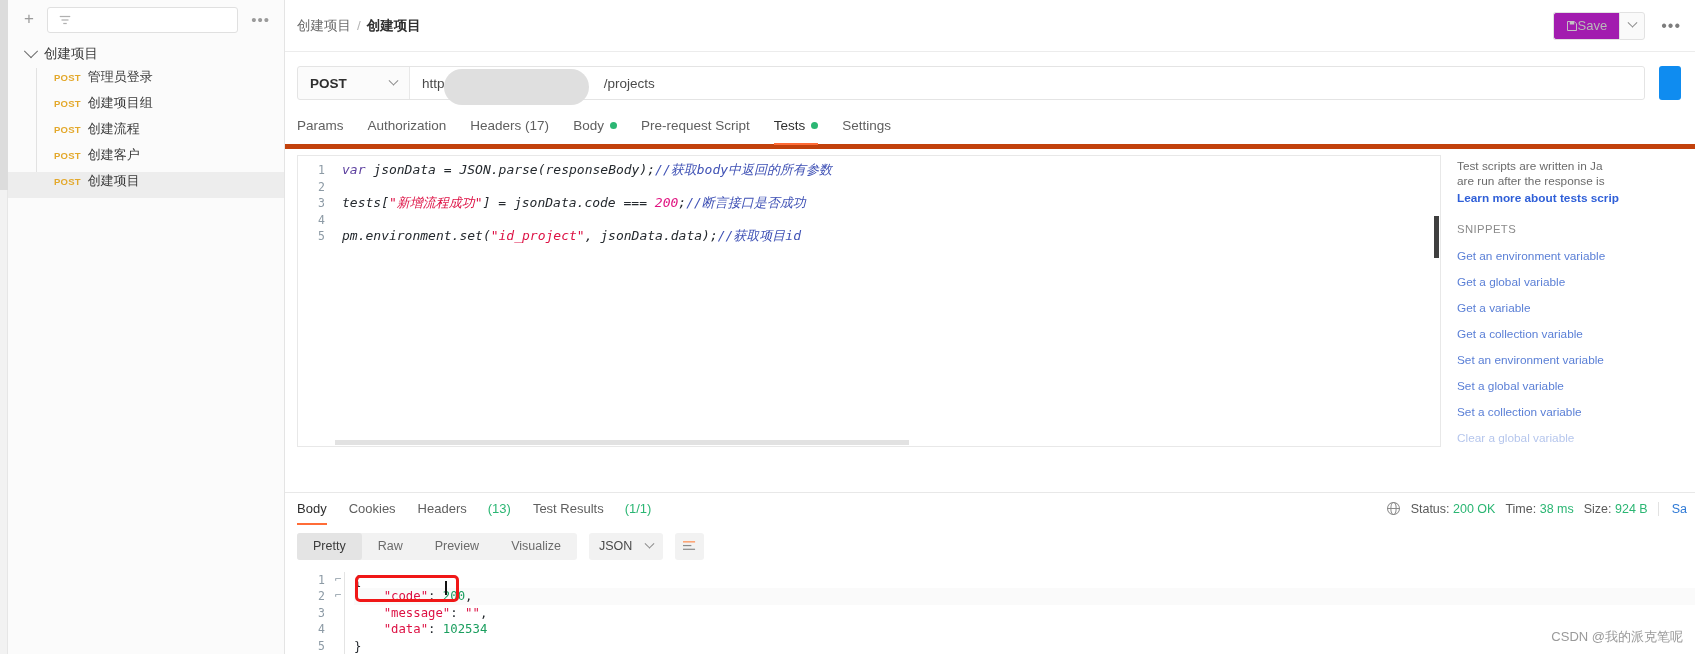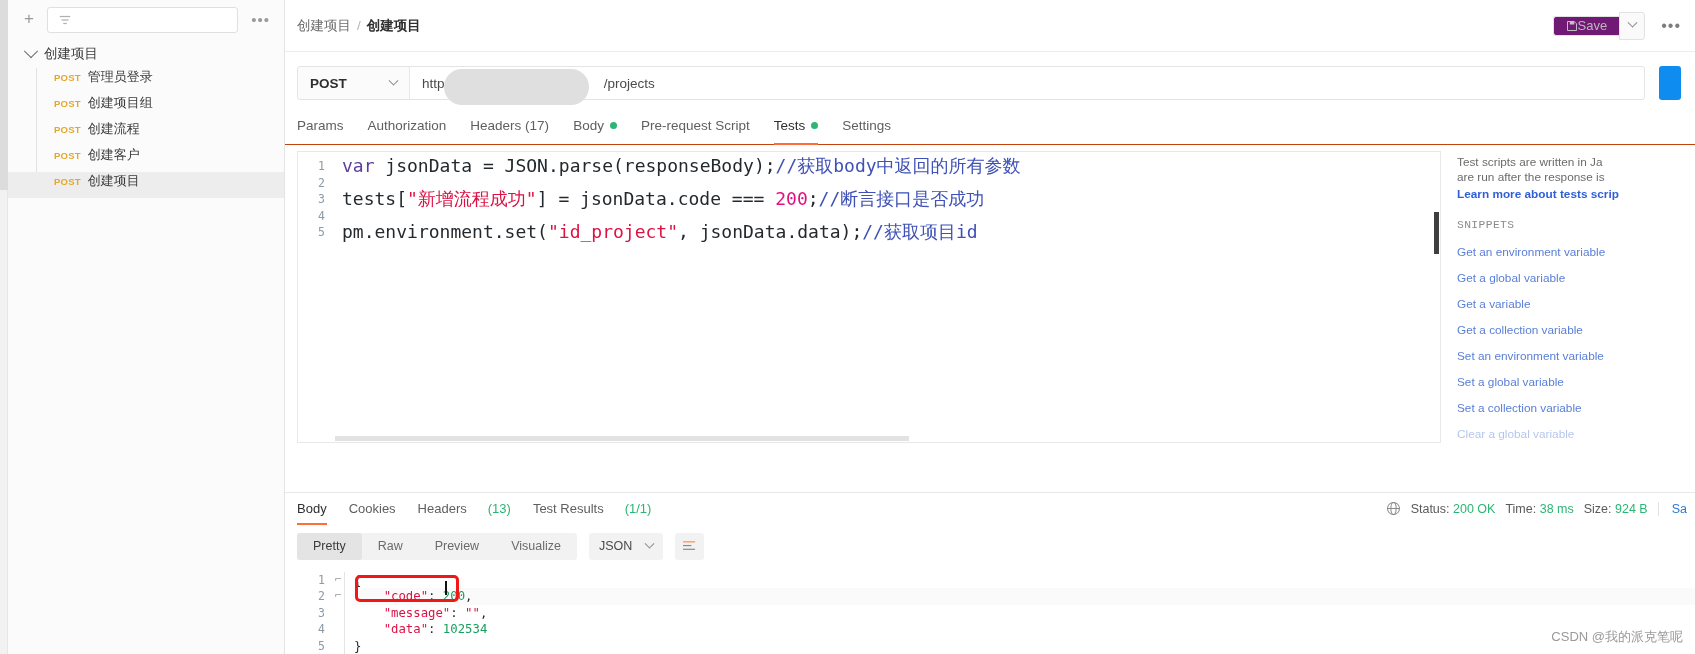--- a/index.html
+++ b/index.html
@@ -71,23 +71,23 @@
 
   .crumb-bar {
     height: 52px; display: flex; align-items: center; justify-content: space-between;
     padding: 0 14px 0 12px; border-bottom: 1px solid #ececec; background: #fff;
   }
   .crumbs { font-size: 13.5px; color: #6b6b6b; display: flex; gap: 6px; align-items: center; }
   .crumbs .sep { color: #b5b5b5; }
   .crumbs .cur { color: #2f2f2f; font-weight: 600; }
   .crumb-right { display: flex; align-items: center; gap: 0; }
   .save-btn {
-    display: flex; align-items: center; gap: 0; height: 20px; padding: 0 12px;
+    display: flex; align-items: center; gap: 0; height: 28px; padding: 0 12px;
     border: 1px solid #e2e2e2; border-right: none; border-radius: 3px 0 0 3px;
-    background: #701a75; color: #b9b9b9; font-size: 13px; cursor: pointer;
+    background: #a21caf; color: #b9b9b9; font-size: 13px; cursor: pointer;
   }
   .save-caret {
     width: 26px; height: 28px; border: 1px solid #e2e2e2; border-radius: 0 3px 3px 0;
     background: #fafafa; display: flex; align-items: center; justify-content: center;
     cursor: pointer;
   }
   .caret-d {
     width: 7px; height: 7px; border-right: 1.3px solid #8a8a8a;
     border-bottom: 1.3px solid #8a8a8a; transform: rotate(45deg) translate(-2px,-2px);
   }
@@ -114,21 +114,21 @@
     background: #dfdfdf; border-radius: 20px;
   }
   .send-btn {
     width: 22px; flex: 0 0 22px; height: 34px; margin-left: 14px;
     background: #0f8cf0; border-radius: 3px;
   }
 
   
   .req-tabs {
     display: flex; gap: 24px; padding: 0 0 0 12px; margin-top: 14px;
-    border-bottom: 1px solid #c2410c; position: relative;
+    border-bottom: 5px solid #c2410c; position: relative;
   }
   .rtab {
     font-size: 13.5px; color: #5f5f5f; padding: 4px 0 11px; cursor: pointer;
     display: flex; align-items: center; gap: 6px; position: relative;
   }
   .rtab.active { color: #2f2f2f; }
   .rtab.active::after {
     content: ""; position: absolute; left: 0; right: 0; bottom: -1px;
     height: 2px; background: #ff6c37;
   }
@@ -144,22 +144,22 @@
   .gutter {
     width: 36px; flex: 0 0 36px; padding-top: 6px; text-align: right;
     padding-right: 9px; background: #fff;
   }
   .gutter div {
     font-family: "DejaVu Sans Mono", monospace; font-size: 11.5px;
     color: #8c9aa5; line-height: 16.5px;
   }
   .code { flex: 1; padding-top: 6px; padding-left: 8px; min-width: 0; }
   .code div {
-    font-family: "DejaVu Sans Mono", monospace; font-size: 18px;
-    line-height: 16.5px; white-space: pre; color: #24292e;
+    font-family: "DejaVu Sans Mono", monospace; font-size: 13px;
+    line-height: 16.5px; white-space: pre; color: #24292e; font-style: italic;
   }
   .k-kw { color: #5b3e9e; }
   .k-var { color: #24292e; }
   .k-str { color: #d14; }
   .k-num { color: #e0117f; }
   .k-com { color: #3f51b5; }
   .k-op  { color: #24292e; }
   .hscroll {
     position: absolute; left: 37px; right: 1px; bottom: 1px; height: 5px; background: #fff;
   }
@@ -172,21 +172,21 @@
   .snip {
     width: 252px; flex: 0 0 252px; padding: 10px 0 0 14px; overflow: hidden;
   }
   .snip p { font-size: 11.8px; color: #6b6b6b; line-height: 15px; white-space: nowrap; }
   .snip a.learn {
     display: block; font-size: 11.8px; color: #2f5fd8; font-weight: 700;
     margin-top: 2px; text-decoration: none; white-space: nowrap; cursor: pointer;
   }
   .snip h4 {
     font-size: 11.3px; color: #8b8b8b; font-weight: 400; letter-spacing: .4px;
-    margin: 18px 0 8px; white-space: nowrap; font-family: Liberation Mono, monospace;
+    margin: 18px 0 8px; white-space: nowrap;
   }
   .snip a.item {
     display: block; font-size: 11.8px; color: #5a7fd6; text-decoration: none;
     line-height: 26px; white-space: nowrap; cursor: pointer;
   }
 
   
   .resp-tabbar {
     height: 33px; border-top: 1px solid #e8e8e8; display: flex; align-items: center;
     justify-content: space-between; padding: 0 0 0 12px;

